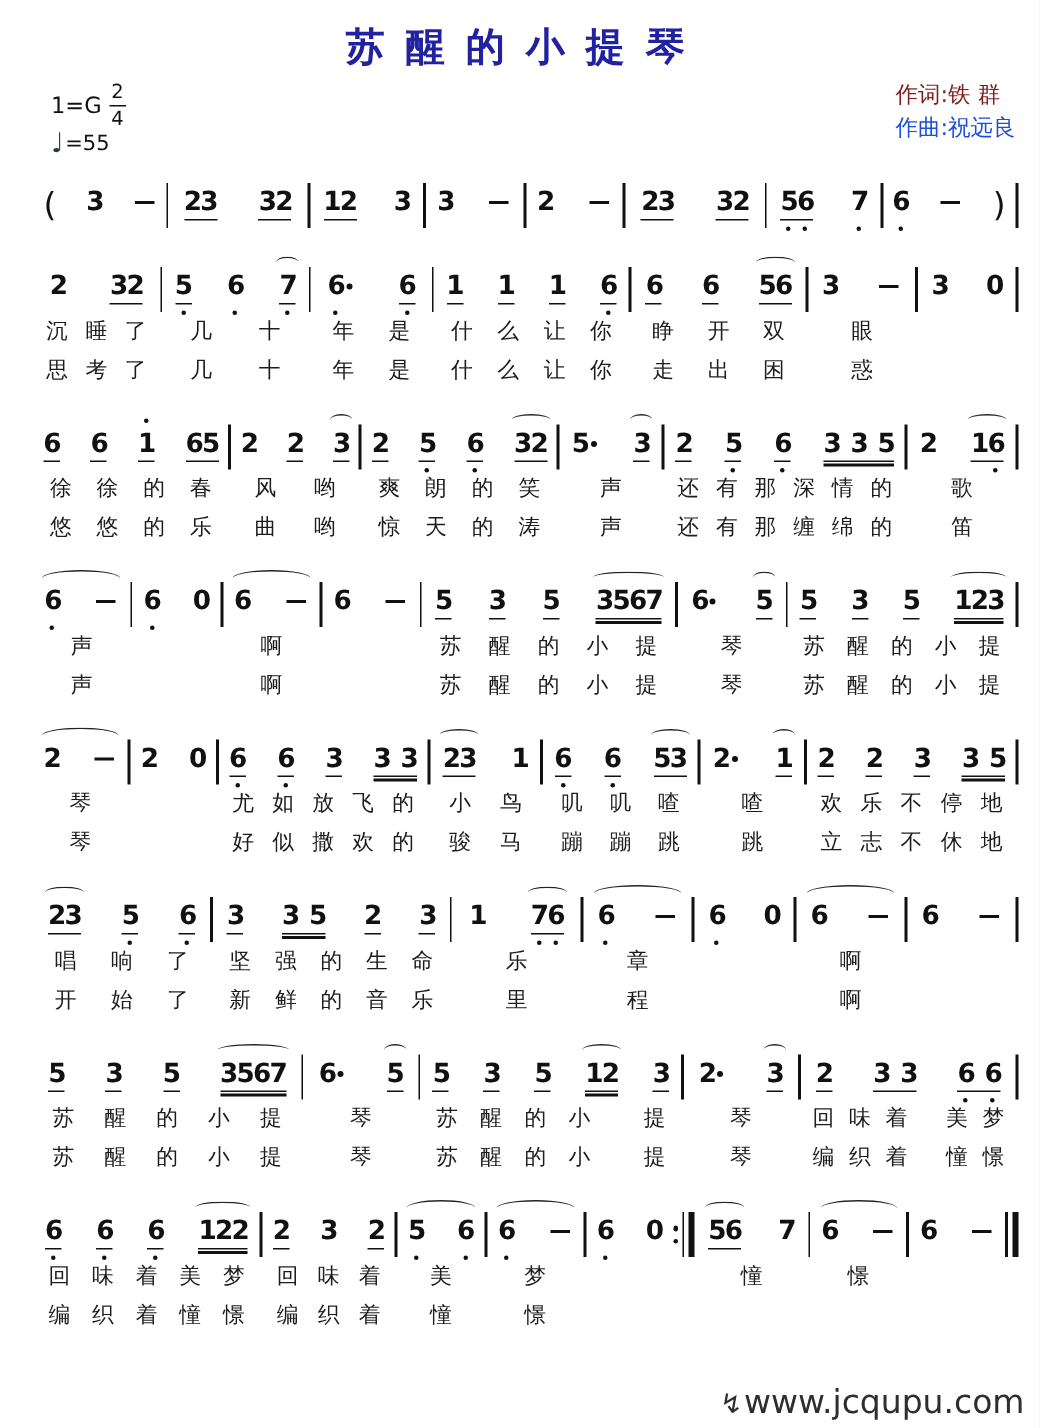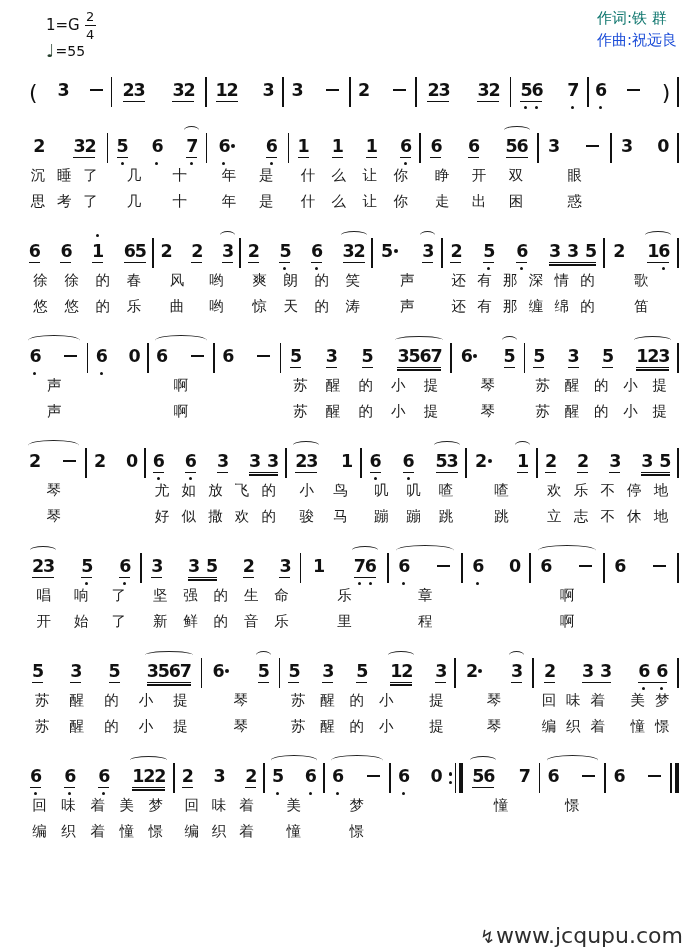--- a/index.html
+++ b/index.html
@@ -3,21 +3,21 @@
 <meta charset="utf-8">
 <style>
   html,body{margin:0;padding:0;background:#f2f2f2;}
   .page{position:relative;width:693px;height:952px;margin:0 auto;background:#ffffff;
         box-sizing:border-box;padding:8px 14px 0 22px;overflow:hidden;
         font-family:"DejaVu Sans",sans-serif;color:#111;}
   
   .title{margin:6px 0 4px;text-align:center;font-size:26px;font-weight:bold;
          letter-spacing:14px;font-family:"DejaVu Serif",serif;}
   .hdr{position:relative;height:52px;}
-  .keyblock{position:absolute;left:24px;top:2px;font-size:15px;line-height:1.1;}
+  .keyblock{position:absolute;left:12px;top:2px;font-size:15px;line-height:1.1;}
   .keyrow{display:flex;align-items:center;gap:5px;}
   .frac{display:inline-flex;flex-direction:column;align-items:center;font-size:13px;line-height:1;}
   .fracbar{width:11px;height:1.5px;background:#111;margin:1.5px 0;}
   .temporow{display:flex;align-items:center;margin-top:3px;font-size:14px;}
   .tnote{font-size:18px;line-height:14px;margin-right:1px;color:#26402e;}
   .credits{position:absolute;right:2px;top:0;font-size:15px;line-height:1.45;text-align:left;}
   
   #score{margin-top:8px;}
   .sys{margin-bottom:15px;}
   .sys.intro{margin-bottom:17px;}
@@ -52,38 +52,39 @@
   
   .watermark{position:absolute;right:10px;bottom:4px;font-size:22px;color:#2e2e2e;
              display:flex;align-items:center;gap:1px;}
   .wlogo{font-size:18px;transform:translateY(1px);}
 </style>
 </head>
 <body>
 
 <div class="page">
 
+  <h1 class="title" style="color: rgb(34, 34, 160);">苏醒的小提琴</h1>
 
   <div class="hdr">
     <div class="keyblock">
       <div class="keyrow">
         <span>1=G</span>
         <span class="frac">
           <span>2</span>
           <span class="fracbar"></span>
           <span>4</span>
         </span>
       </div>
       <div class="temporow">
         <span class="tnote">♩</span>
         <span>=55</span>
       </div>
     </div>
     <div class="credits">
-      <div style="color: #0f766e;">作词:铁  群</div>
+      <div style="color: #7f1d1d;">作词:铁  群</div>
       <div style="color: #1d4ed8;">作曲:祝远良</div>
     </div>
   </div>
 
   <div id="score">
       <div class="sys intro">
         <div class="mrow">
           <div class="measure" style="flex-grow: 3;">
             <div class="units">
               <span class="paren">(</span>

